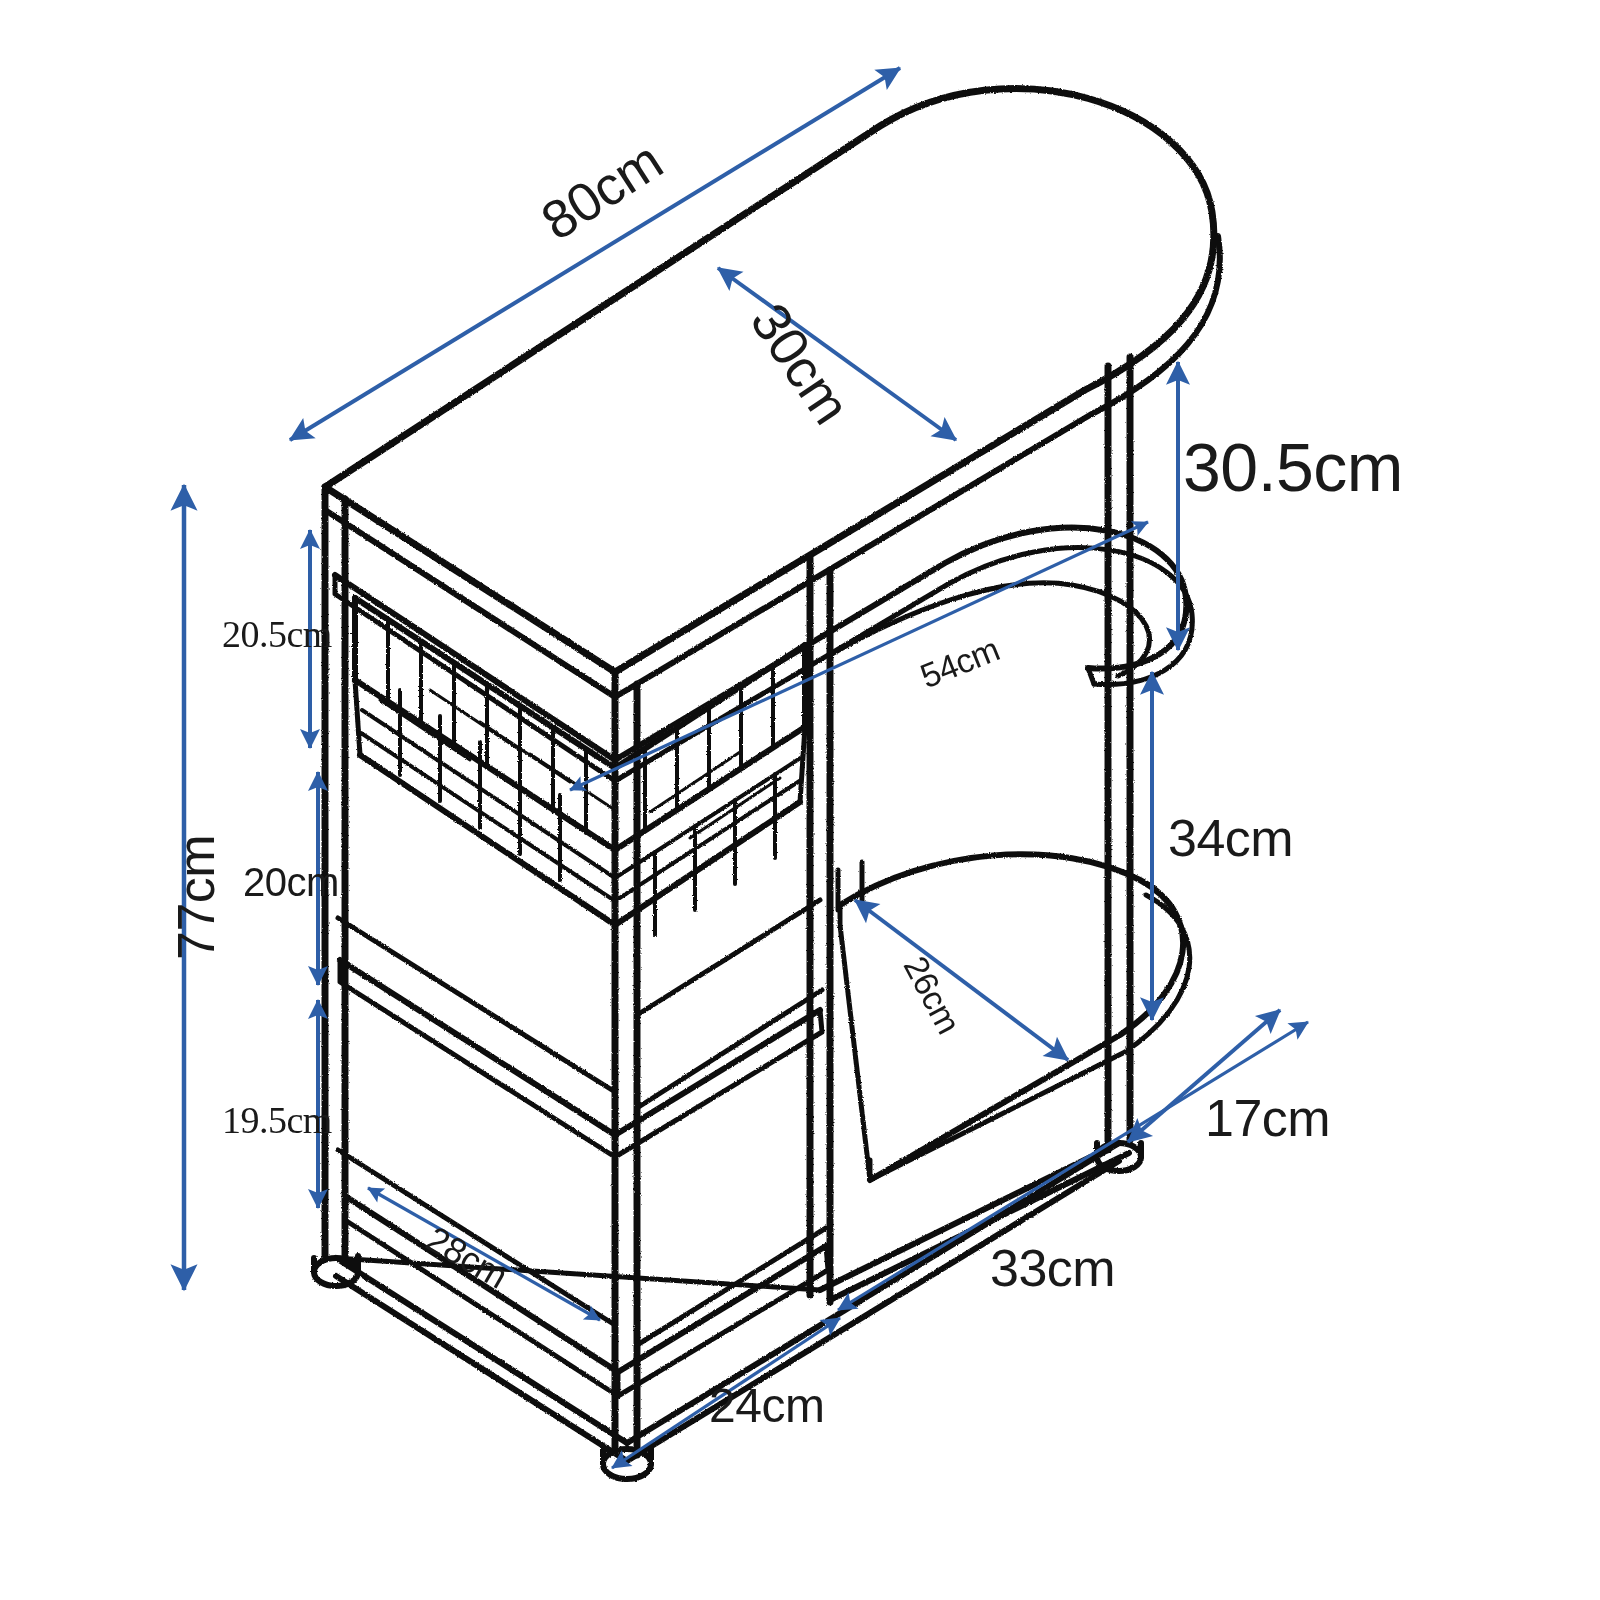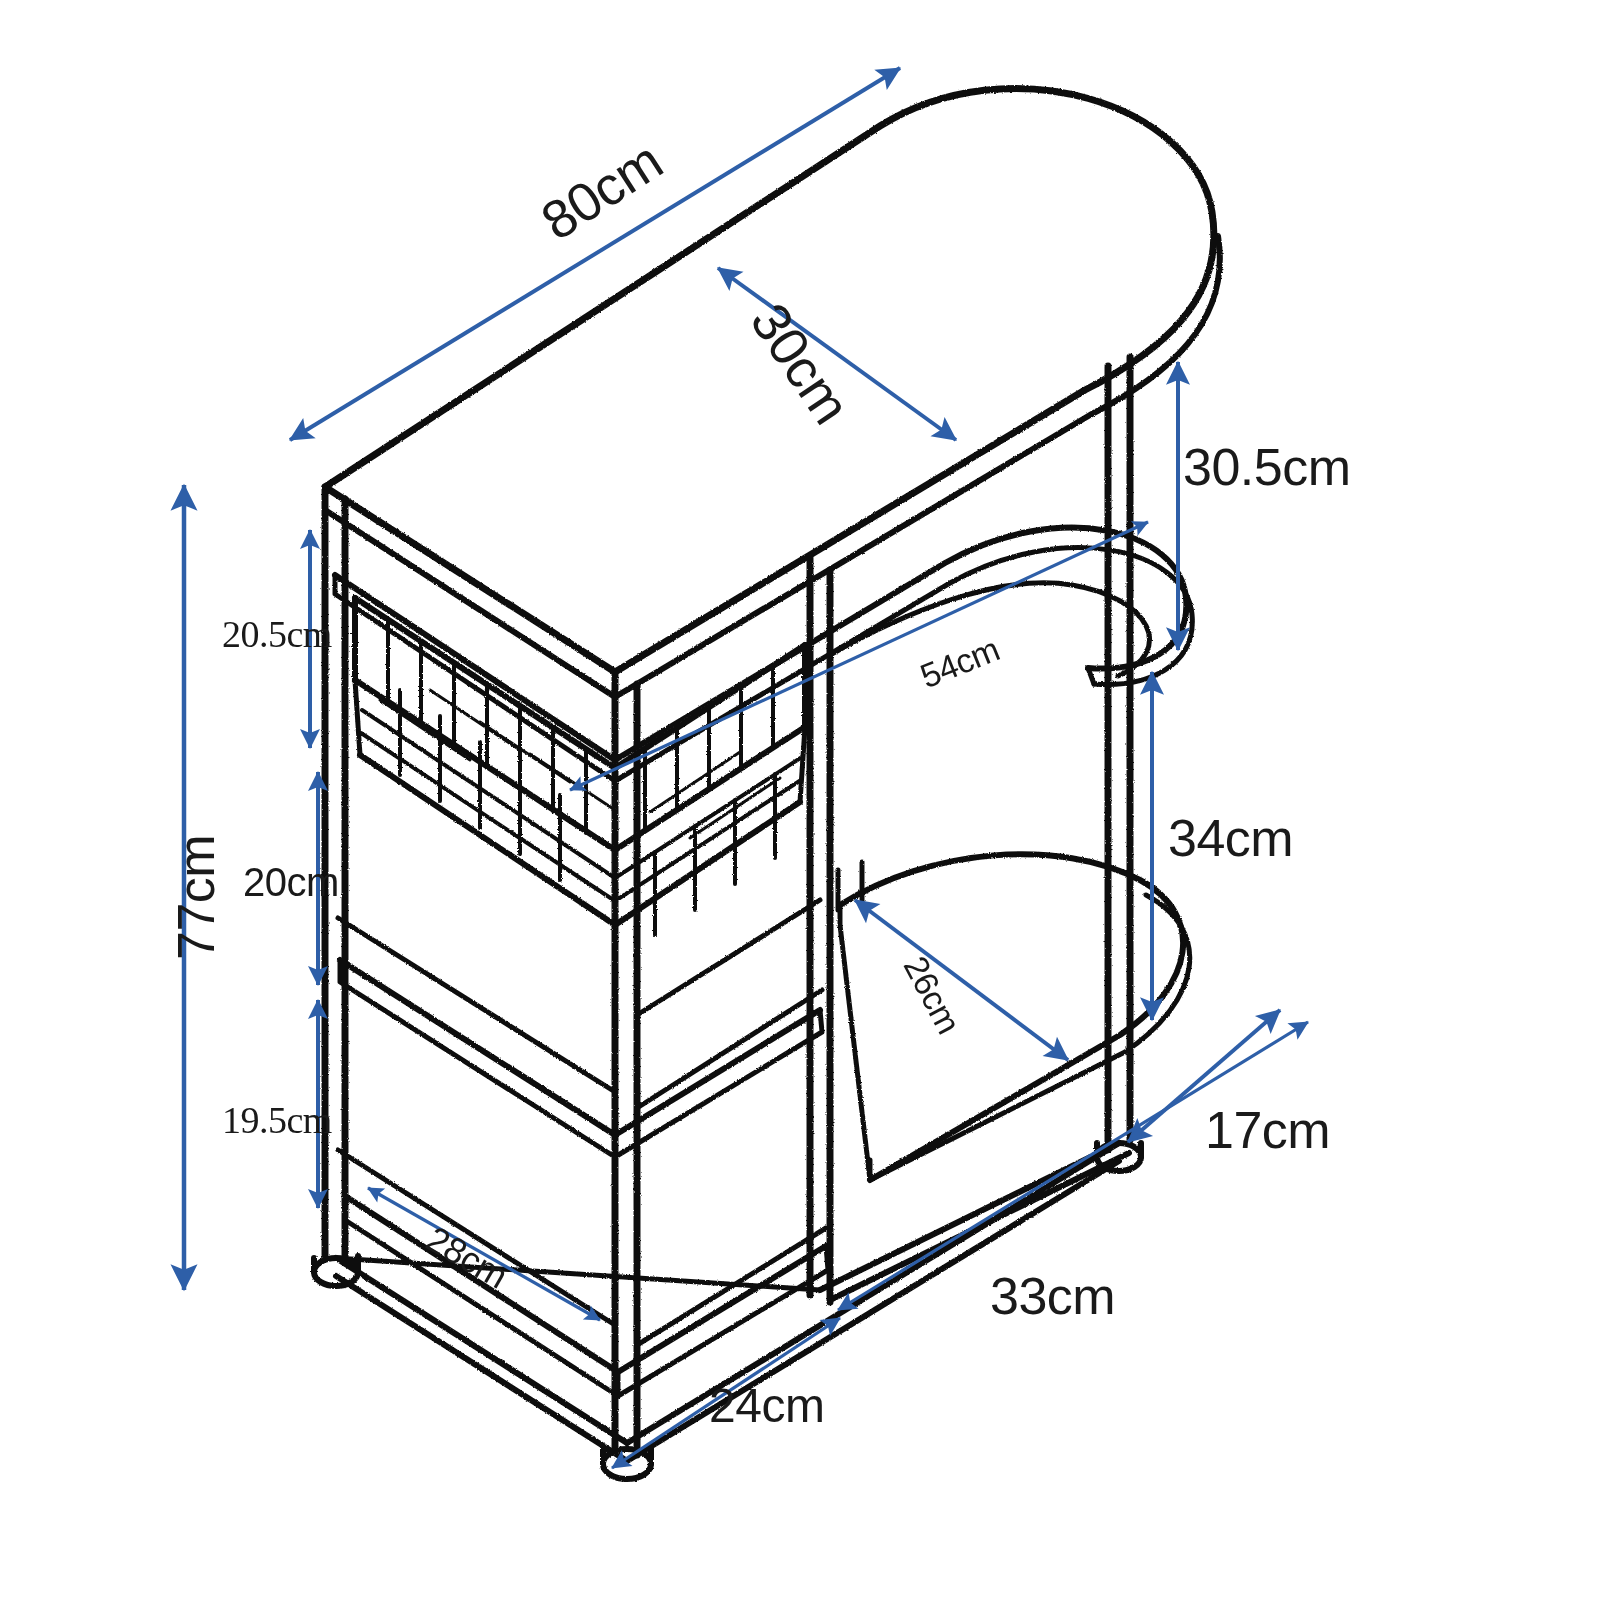--- a/index.html
+++ b/index.html
@@ -240,37 +240,37 @@
 
       <line x1="368" y1="1188" x2="600" y2="1320" marker-start="url(#ahS)" marker-end="url(#ahS)" stroke-width="3.2"></line>
 
     </g>
   </svg>
 
   <div class="dim-label" style="left:530px; top:200px; font-size:54px; transform:rotate(-33deg); transform-origin:left top;">80cm</div>
 
   <div class="dim-label" style="left:790px; top:292px; font-size:54px; transform:rotate(56deg); transform-origin:left top;">30cm</div>
 
-  <div class="dim-label" style="left:1183px; top:428px; font-size:52px;margin-top:9px;">30.5cm</div>
+  <div class="dim-label" style="left:1183px; top:428px; font-size:68px;">30.5cm</div>
 
   <div class="dim-label" style="left:222px; top:612px; font-size:38px;font-family:Liberation Serif, serif;">20.5cm</div>
 
   <div class="dim-label" style="left:243px; top:860px; font-size:40px;">20cm</div>
 
   <div class="dim-label" style="left:222px; top:1098px; font-size:38px;font-family:Liberation Serif, serif;">19.5cm</div>
 
   <div class="dim-label" style="left:166px; top:960px; font-size:52px; transform:rotate(-90deg); transform-origin:left top;">77cm</div>
 
   <div class="dim-label" style="left:915px; top:660px; font-size:34px; transform:rotate(-22deg); transform-origin:left top;">54cm</div>
 
   <div class="dim-label" style="left:1168px; top:808px; font-size:52px;">34cm</div>
 
   <div class="dim-label" style="left:930px; top:950px; font-size:34px; transform:rotate(62deg); transform-origin:left top;">26cm</div>
 
-  <div class="dim-label" style="left:1205px; top:1088px; font-size:52px;margin-top:12px;">17cm</div>
-
-  <div class="dim-label" style="left:990px; top:1238px; font-size:52px;margin-top:28px;">33cm</div>
+  <div class="dim-label" style="left:1205px; top:1088px; font-size:52px;">17cm</div>
+
+  <div class="dim-label" style="left:990px; top:1238px; font-size:52px;">33cm</div>
 
   <div class="dim-label" style="left:709px; top:1378px; font-size:48px;">24cm</div>
 
   <div class="dim-label" style="left:440px; top:1218px; font-size:36px; transform:rotate(30deg); transform-origin:left top;">28cm</div>
 
 </div>
 
 </body></html>

